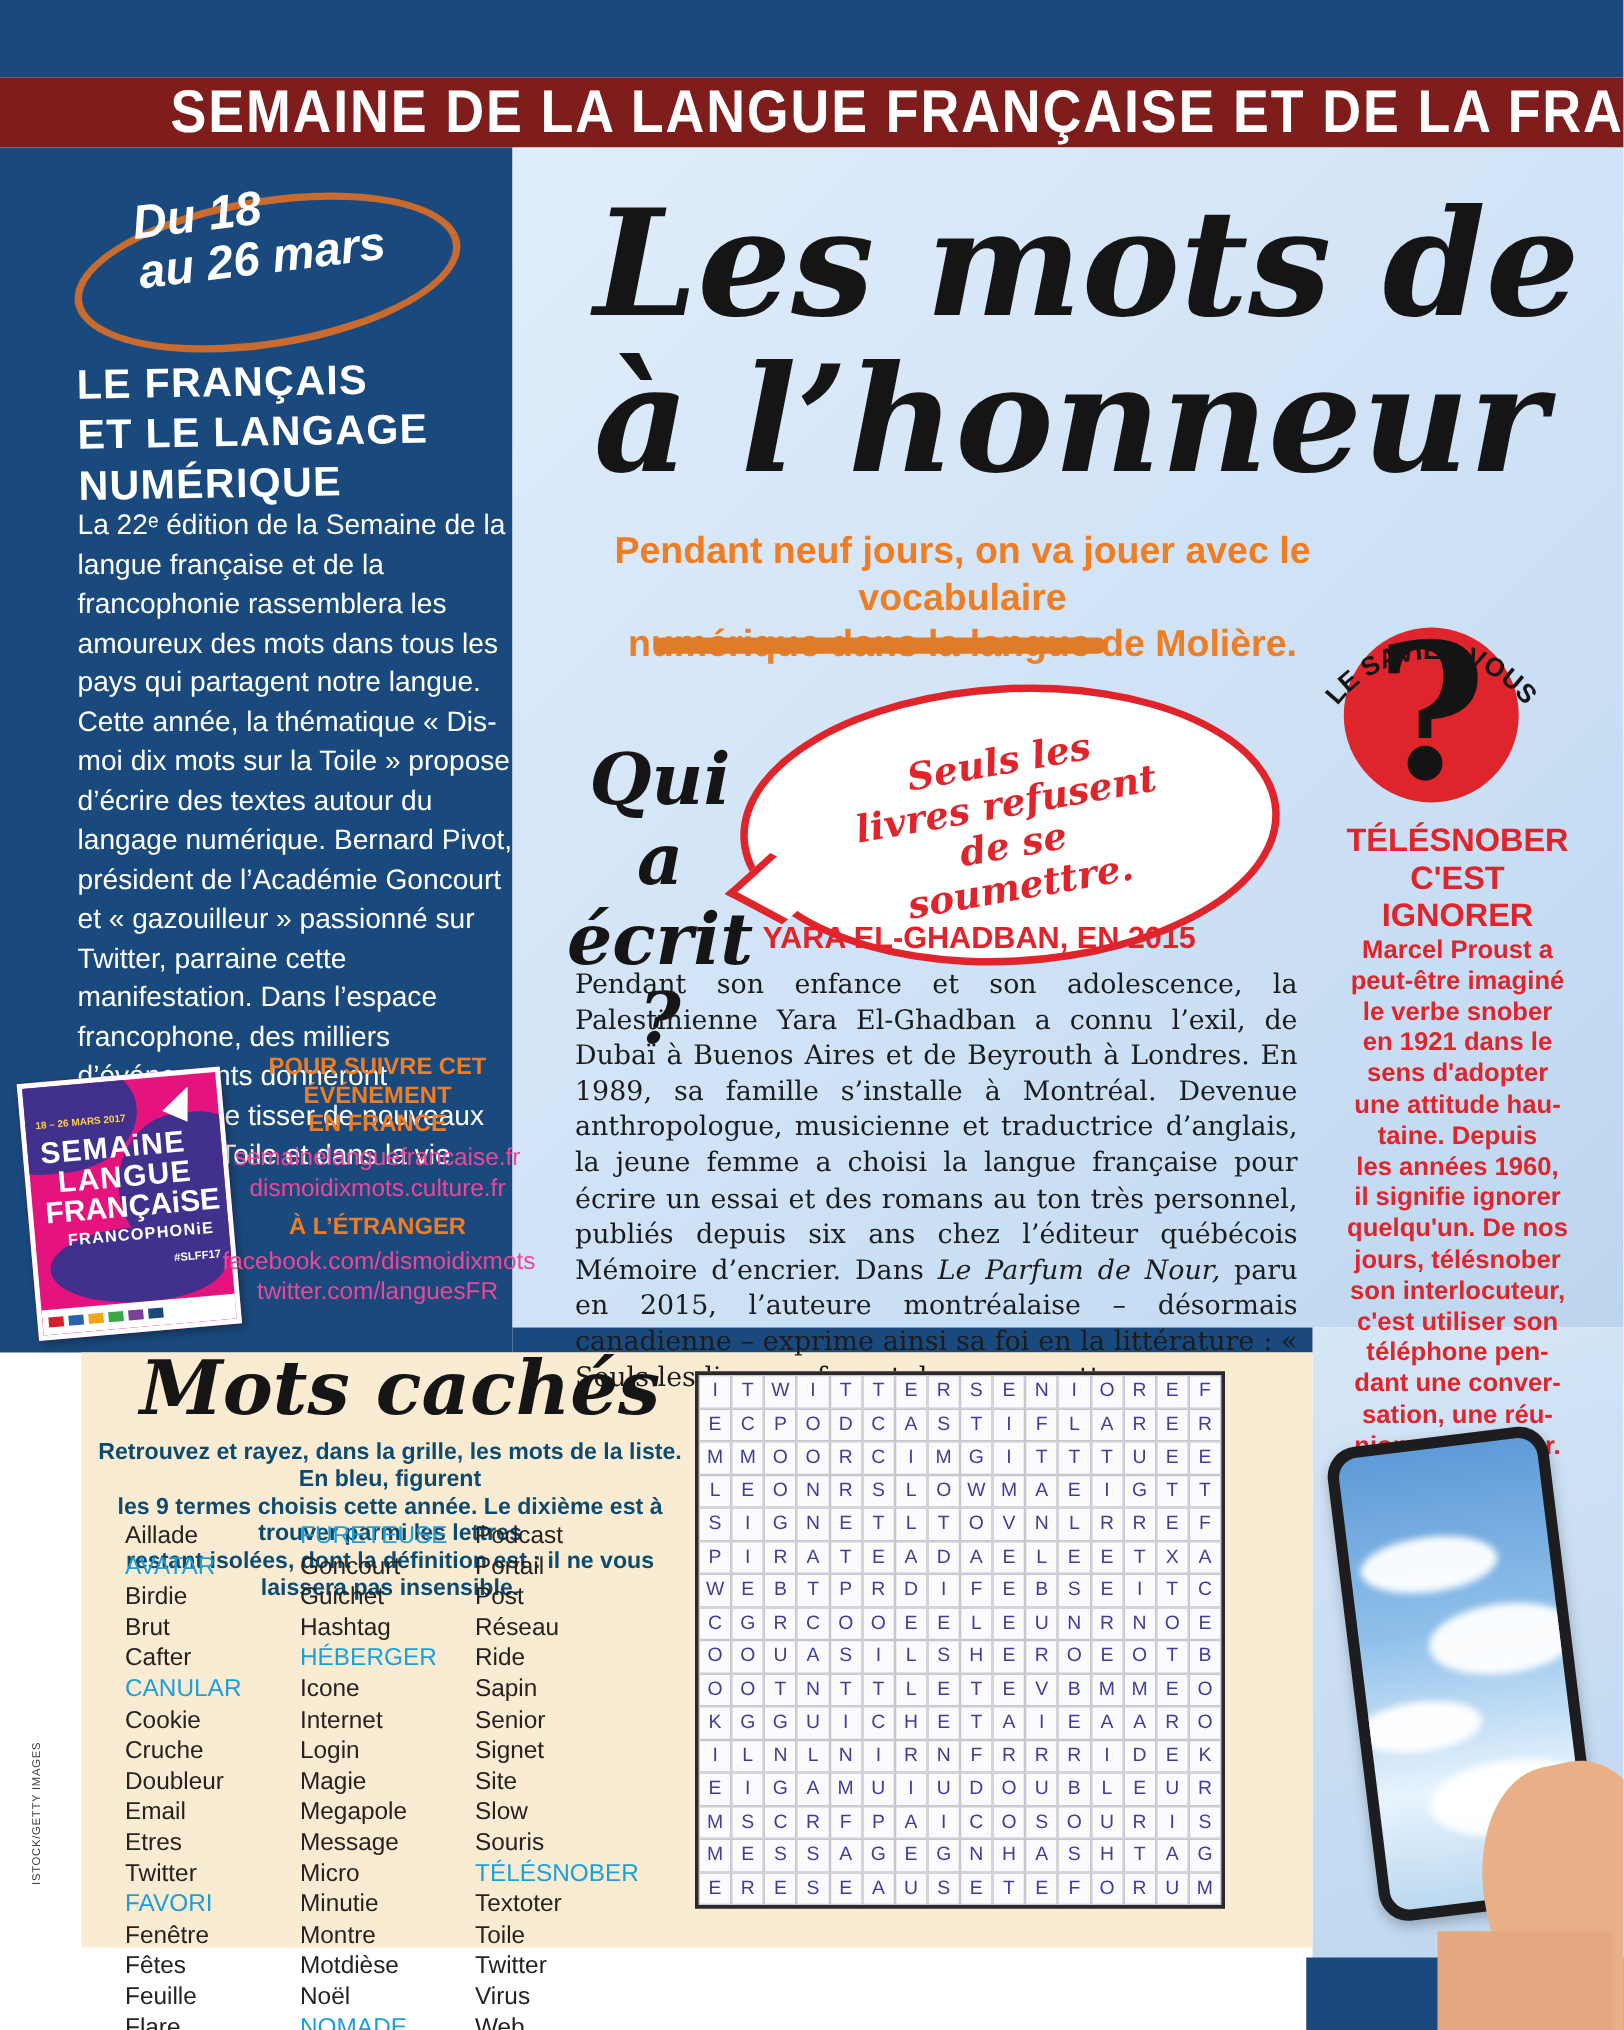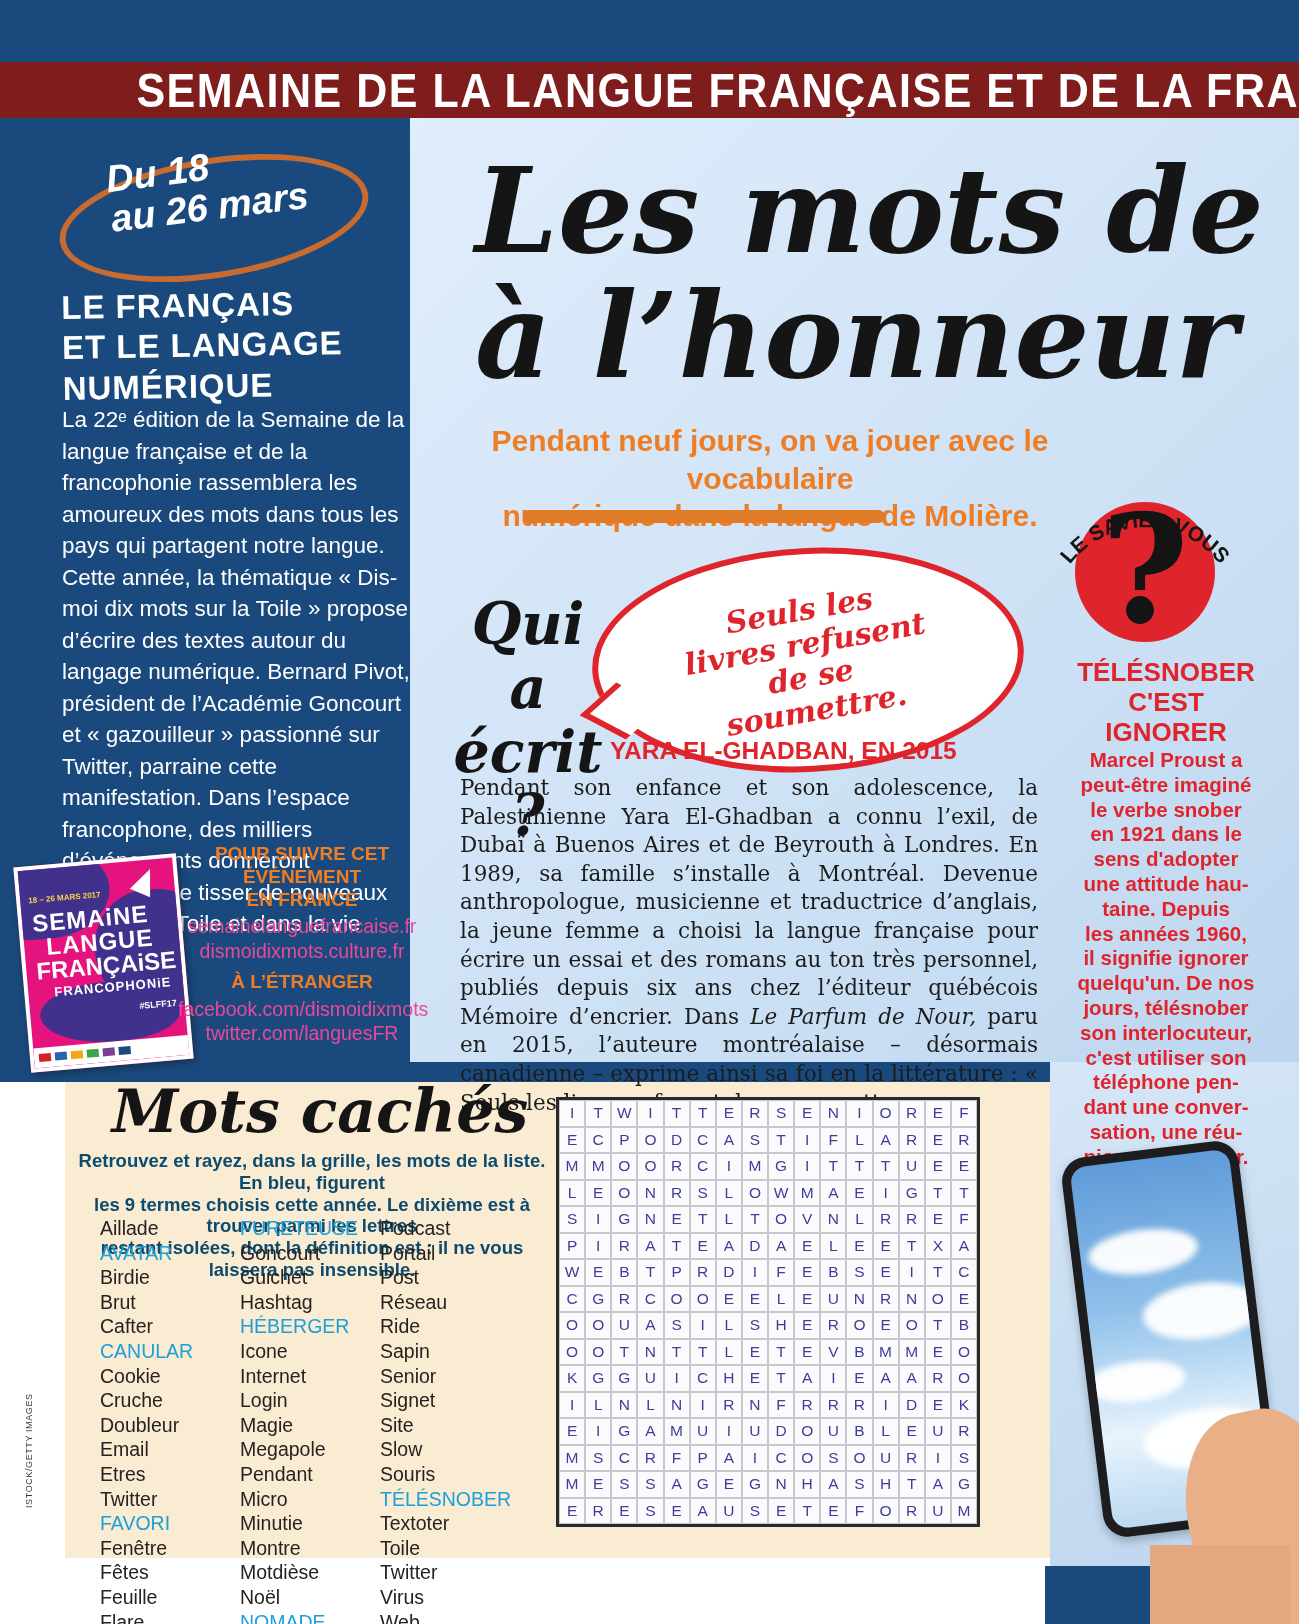--- a/index.html
+++ b/index.html
@@ -229,21 +229,21 @@
         <div class="wl-item hl">FURETEUSE</div>
         <div class="wl-item">Goncourt</div>
         <div class="wl-item">Guichet</div>
         <div class="wl-item">Hashtag</div>
         <div class="wl-item hl">HÉBERGER</div>
         <div class="wl-item">Icone</div>
         <div class="wl-item">Internet</div>
         <div class="wl-item">Login</div>
         <div class="wl-item">Magie</div>
         <div class="wl-item">Megapole</div>
-        <div class="wl-item">Pendant</div>
+        <div class="wl-item">Message</div>
         <div class="wl-item">Micro</div>
         <div class="wl-item">Minutie</div>
         <div class="wl-item">Montre</div>
         <div class="wl-item">Motdièse</div>
         <div class="wl-item">Noël</div>
         <div class="wl-item hl">NOMADE</div>
       </div>
       <div class="wl-col">
         <div class="wl-item">Podcast</div>
         <div class="wl-item">Portail</div>

